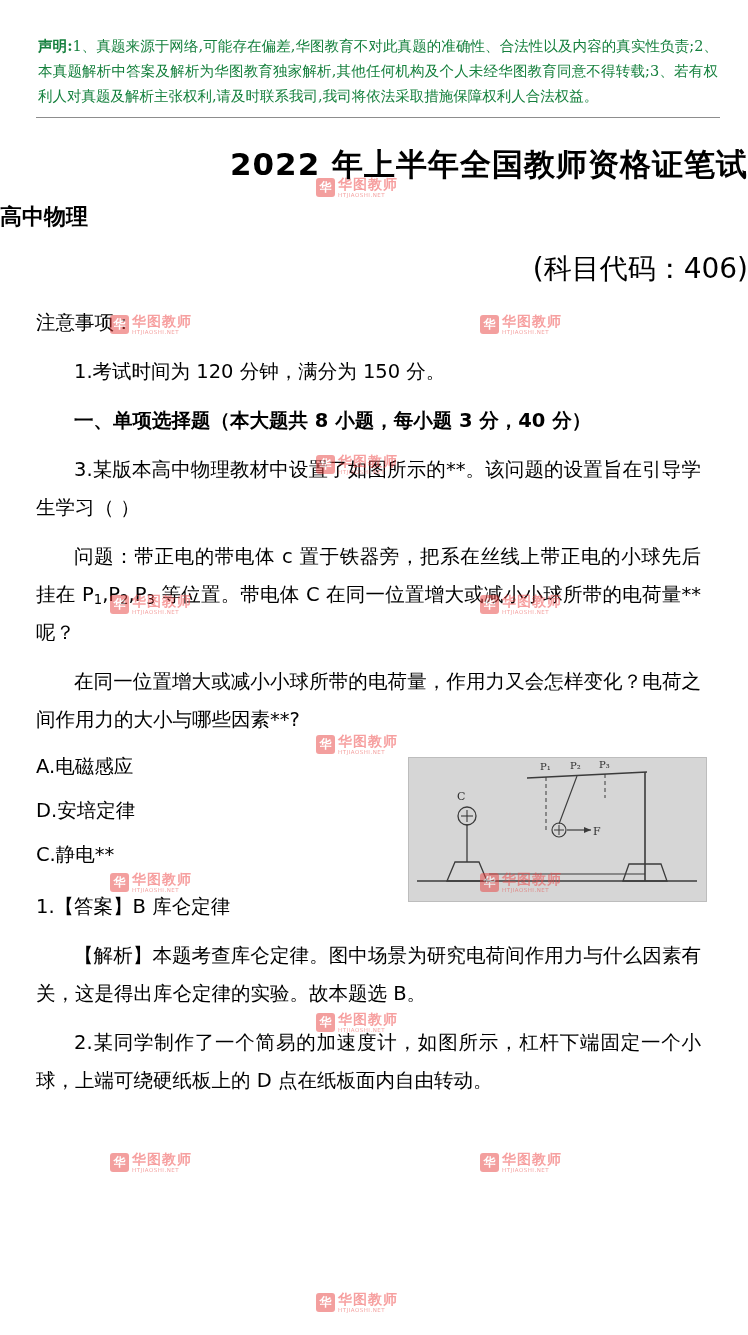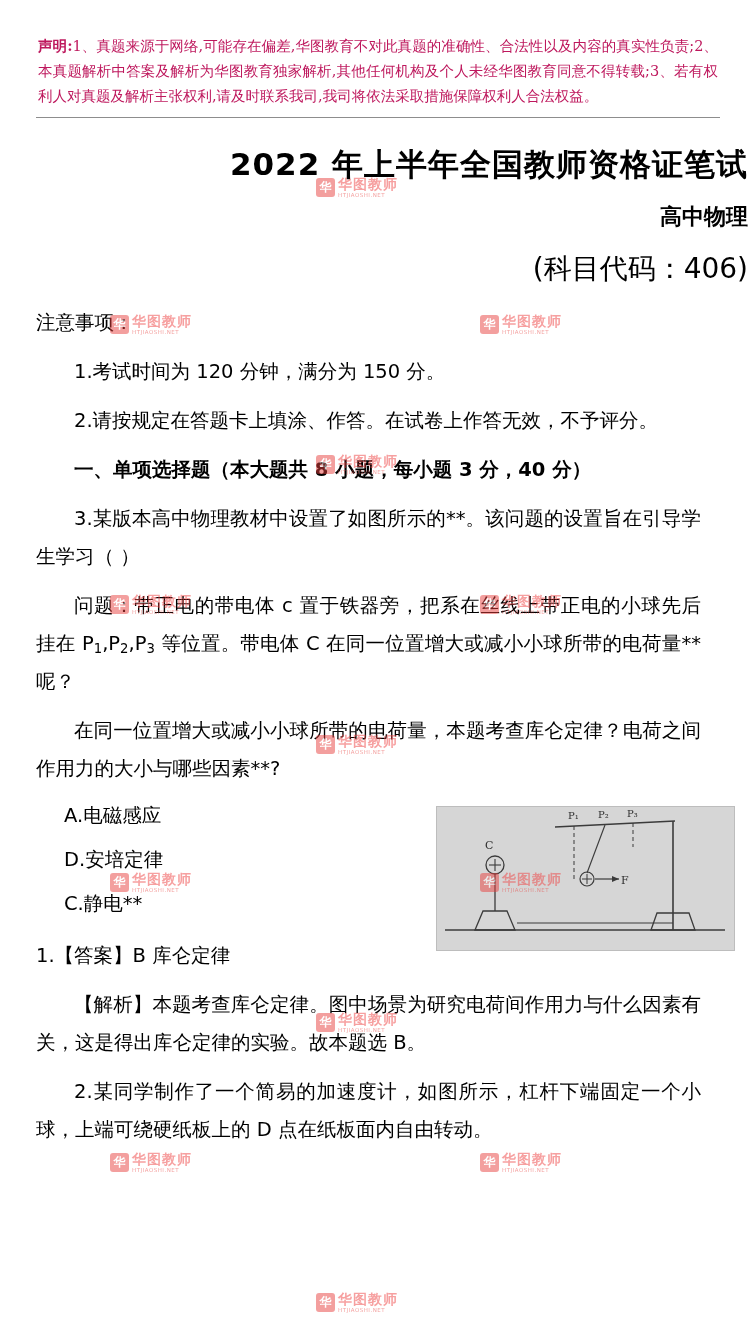--- a/index.html
+++ b/index.html
@@ -22,21 +22,21 @@
     padding: 0;
     box-sizing: border-box;
   }
 
   
   .disclaimer {
     margin: 34px 30px 0 38px;
     font-family: "DejaVu Serif", "Liberation Serif", serif;
     font-size: 14.5px;
     line-height: 1.72;
-    color: #be185d;
+    color: #15803d;
     text-align: justify;
     letter-spacing: 0px;
   }
   .disclaimer b {
     font-weight: bold;
   }
   .rule {
     margin: 8px 28px 0 36px;
     border: none;
     border-top: 1px solid #8d8d8d;
@@ -47,21 +47,21 @@
   .main-title {
     margin-top: 26px;
     text-align: right;
     font-family: "DejaVu Sans", "Liberation Sans", sans-serif;
     font-weight: bold;
     font-size: 31px;
     letter-spacing: 1px;
   }
   .sub-title {
     margin-top: 16px;
-    text-align: right;
+    text-align: left;
     font-weight: bold;
     font-size: 22px;
   }
   .code-line {
     margin-top: 18px;
     text-align: right;
     font-size: 28px;
   }
 
   
@@ -86,21 +86,20 @@
   }
   sub {
     font-size: 0.68em;
     vertical-align: -0.25em;
   }
 
   
   .figure-row {
     position: relative;
     min-height: 0;
-    margin-left: 28px;
   }
   .options-block {
     margin: 6px 0 0 36px;
     font-size: 19.5px;
     line-height: 2.25;
     width: 330px;
   }
   .figure-box {
     position: absolute;
     left: 408px;
@@ -168,29 +167,28 @@
   <hr class="rule">
 
   <div class="main-title">2022 年上半年全国教师资格证笔试</div>
   <div class="sub-title">高中物理</div>
   <div class="code-line">(科目代码：406)</div>
 
   <div class="body-text">
 
     <div class="p notice-head">注意事项：</div>
     <div class="p indent">1.考试时间为 120 分钟，满分为 150 分。</div>
-    <div class="p indent">2.请按规定在答题卡上填涂、作答。在试卷上作答无效，不予评分。</div>
 
     <div class="p indent bold">一、单项选择题（本大题共 8 小题，每小题 3 分，40 分）</div>
 
     <div class="p indent">3.某版本高中物理教材中设置了如图所示的**。该问题的设置旨在引导学生学习（      ）</div>
 
     <div class="p indent"><span>问题：带正电的带电体 c 置于铁器旁，把系在丝线上带正电的小球先后挂在 P</span><sub>1</sub><span>,P</span><sub>2</sub><span>,P</span><sub>3</sub><span> 等位置。带电体 C 在同一位置增大或减小小球所带的电荷量**呢？</span></div>
 
-    <div class="p indent">在同一位置增大或减小小球所带的电荷量，本题考查库仑定律？电荷之间作用力的大小与哪些因素**?</div>
+    <div class="p indent">在同一位置增大或减小小球所带的电荷量，作用力又会怎样变化？电荷之间作用力的大小与哪些因素**?</div>
   </div>
 
   <div class="figure-row">
     <div class="options-block">
       <div>A.电磁感应</div>
       <div>D.安培定律</div>
       <div>C.静电**</div>
     </div>
 
     <div class="figure-box">

